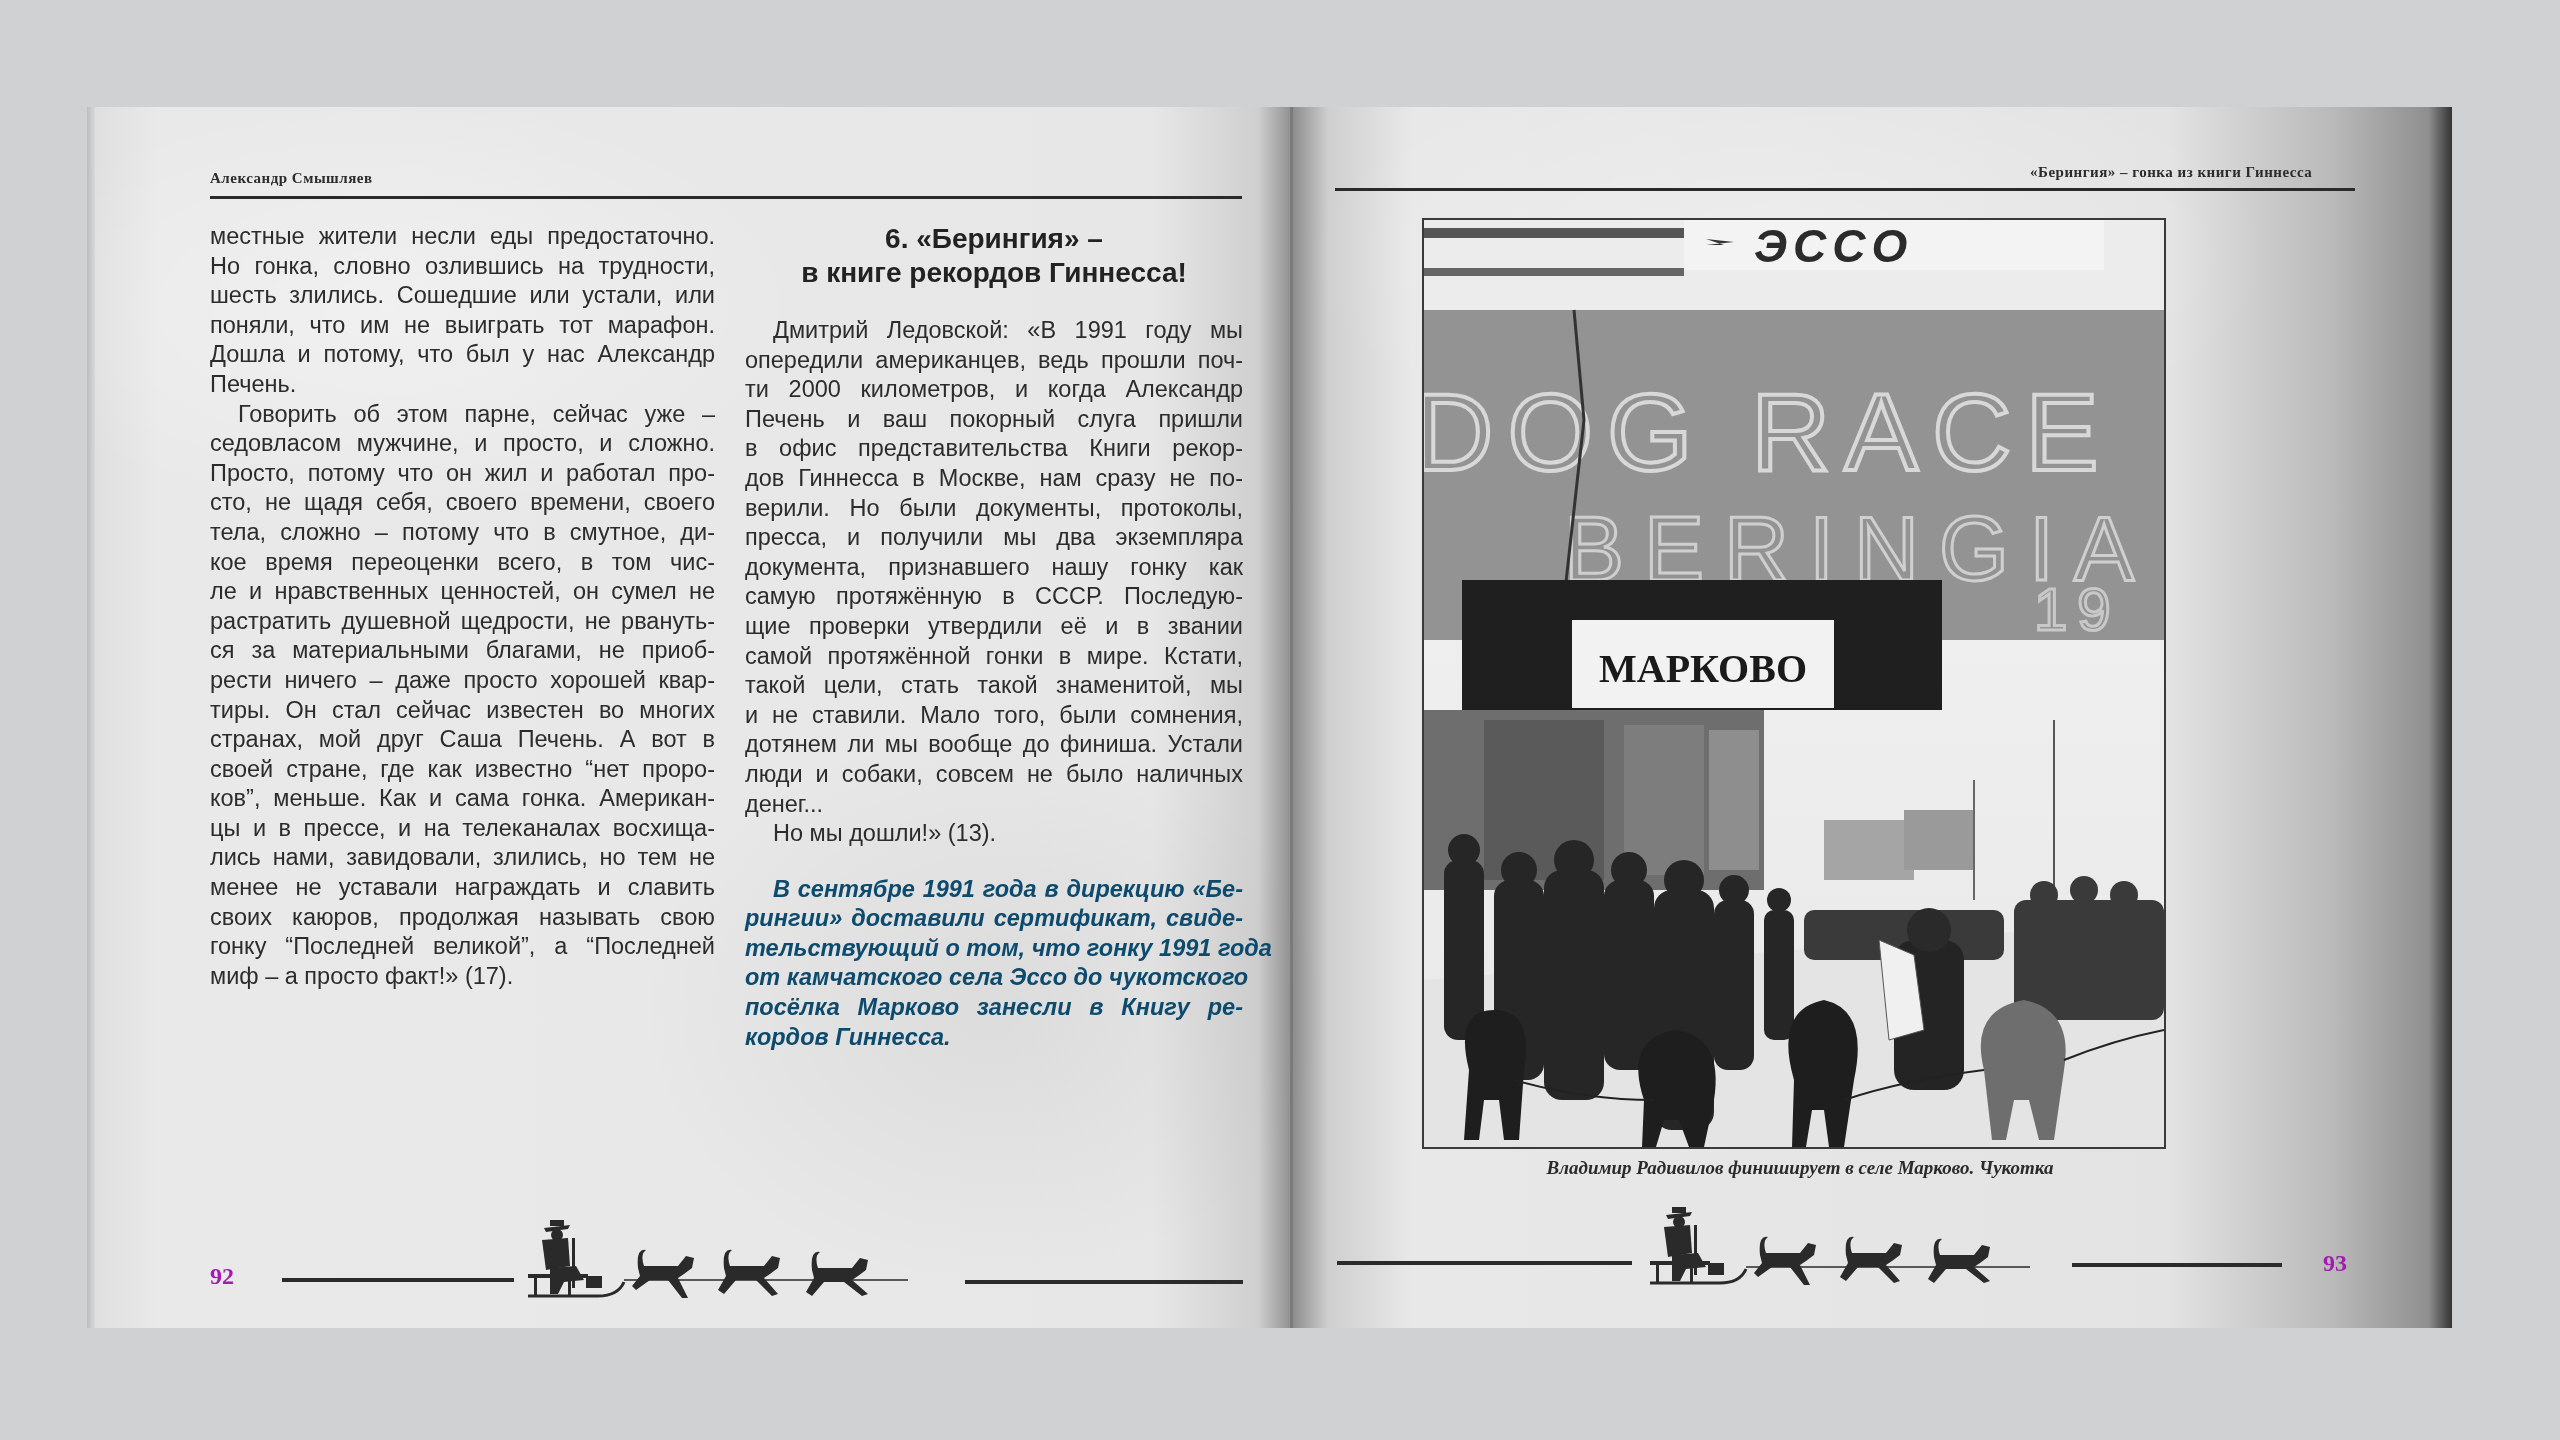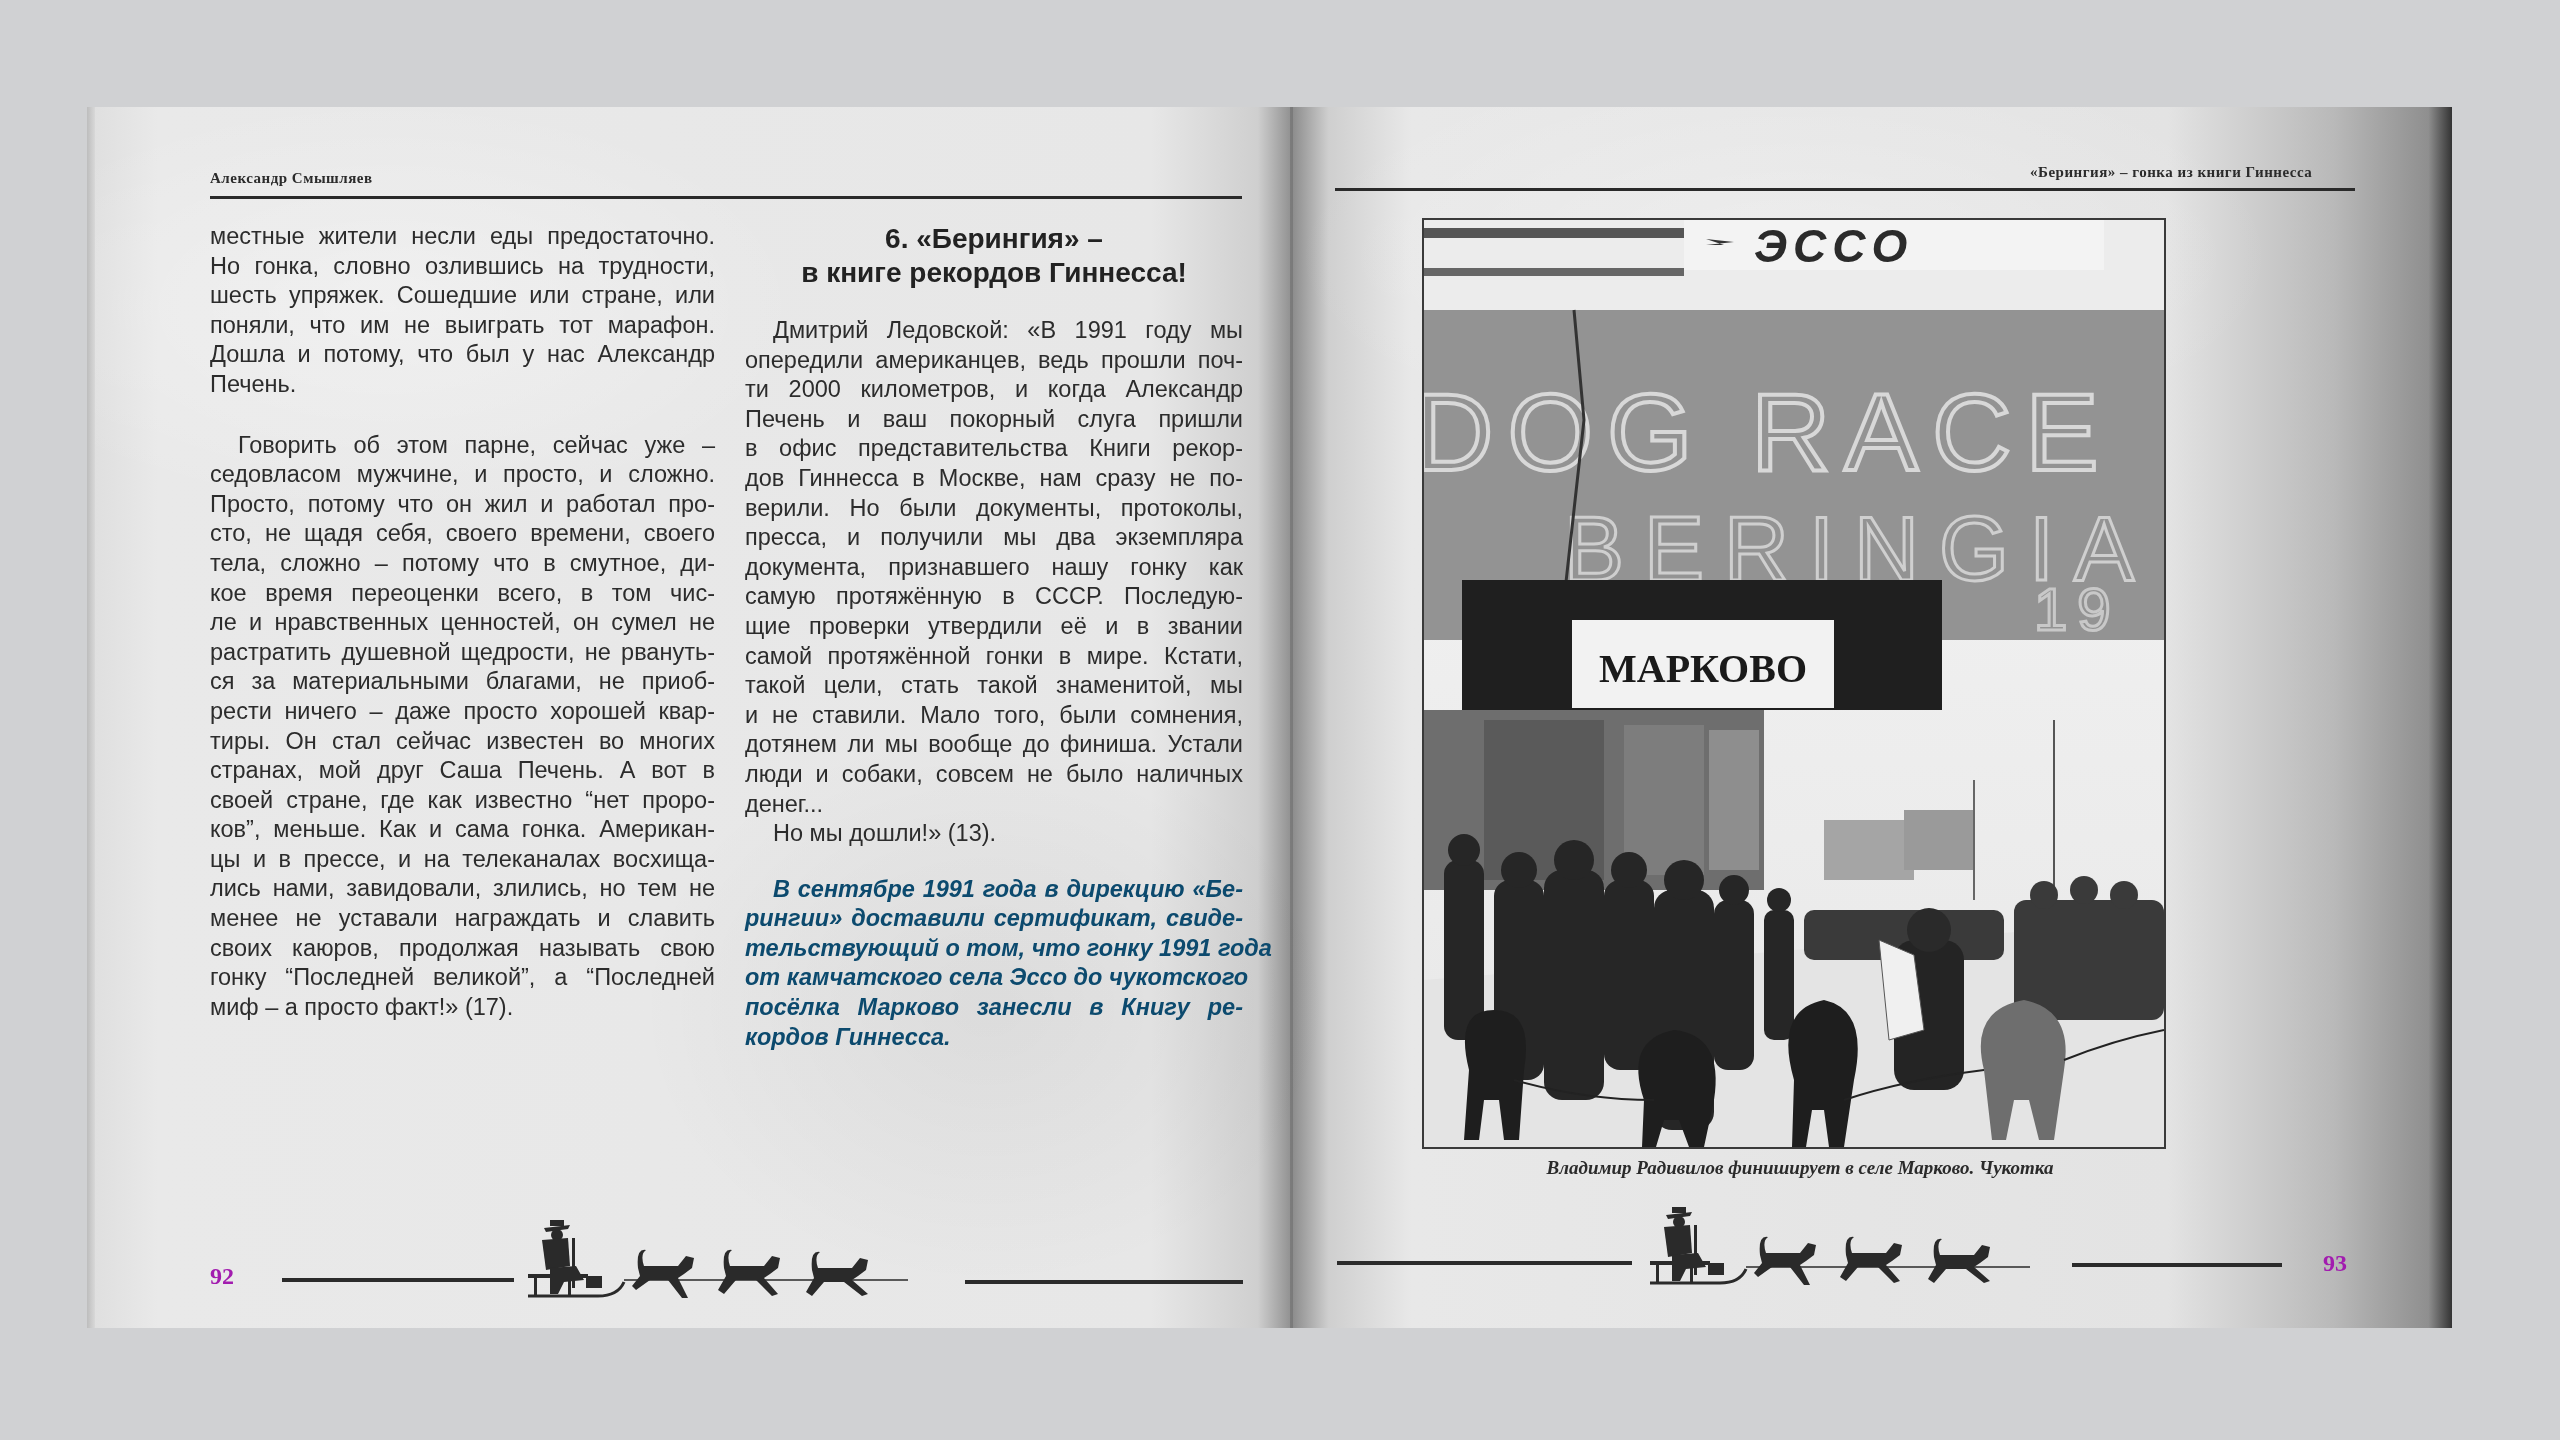--- a/index.html
+++ b/index.html
@@ -65,27 +65,27 @@
   <div class="gutter-line"></div>
 </div>
 
 <div class="running-head" style="left:210px; top:170px;">Александр Смышляев</div>
 <div class="rule" style="left:210px; top:196px; width:1032px;"></div>
 
 <div class="col" id="col1" style="left:210px; top:222px; width:505px;">
     <p>
       <span class="line">местные жители несли еды предостаточно.</span>
       <span class="line">Но гонка, словно озлившись на трудности,</span>
-      <span class="line">шесть упряжек. Сошедшие или стране, или</span>
+      <span class="line">шесть злились. Сошедшие или устали, или</span>
       <span class="line">поняли, что им не выиграть тот марафон.</span>
       <span class="line">Дошла и потому, что был у нас Александр</span>
       <span class="line last">Печень.</span>
     </p>
     <p>
-      <span class="line" style="text-indent: 28px; margin-top: 31px;">Говорить об этом парне, сейчас уже –</span>
+      <span class="line" style="text-indent: 28px;">Говорить об этом парне, сейчас уже –</span>
       <span class="line">седовласом мужчине, и просто, и сложно.</span>
       <span class="line">Просто, потому что он жил и работал про-</span>
       <span class="line">сто, не щадя себя, своего времени, своего</span>
       <span class="line">тела, сложно – потому что в смутное, ди-</span>
       <span class="line">кое время переоценки всего, в том чис-</span>
       <span class="line">ле и нравственных ценностей, он сумел не</span>
       <span class="line">растратить душевной щедрости, не рвануть-</span>
       <span class="line">ся за материальными благами, не приоб-</span>
       <span class="line">рести ничего – даже просто хорошей квар-</span>
       <span class="line">тиры. Он стал сейчас известен во многих</span>

